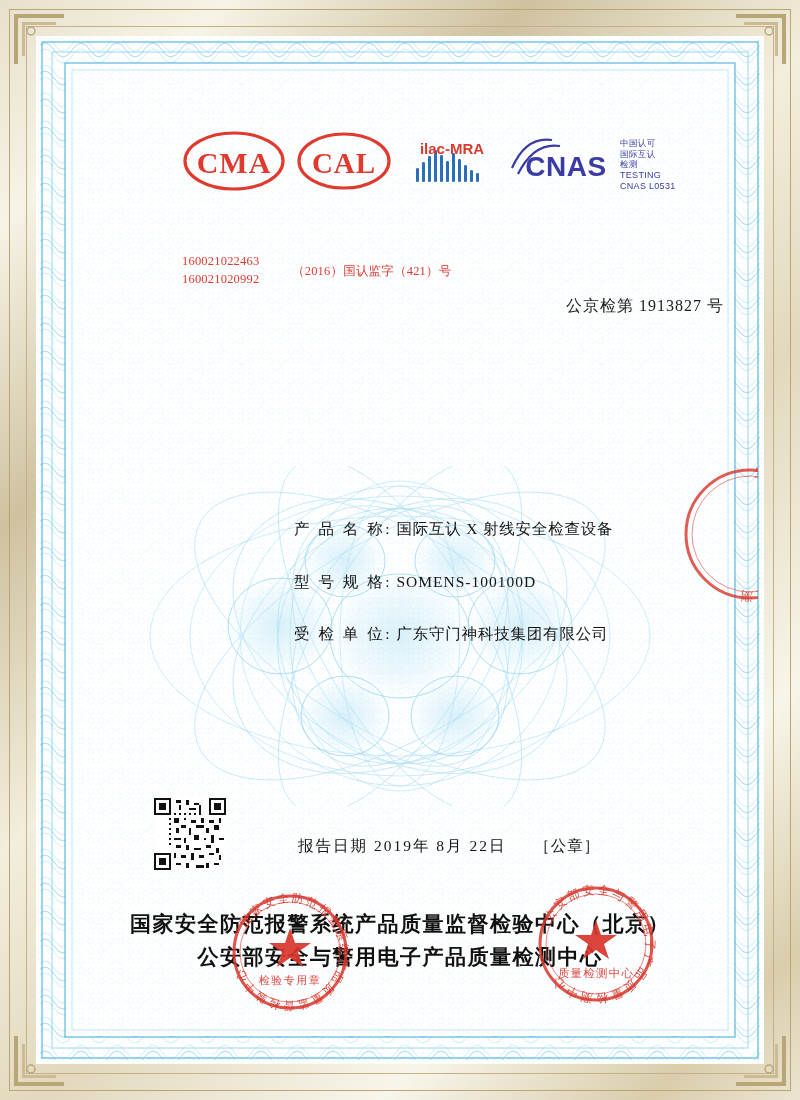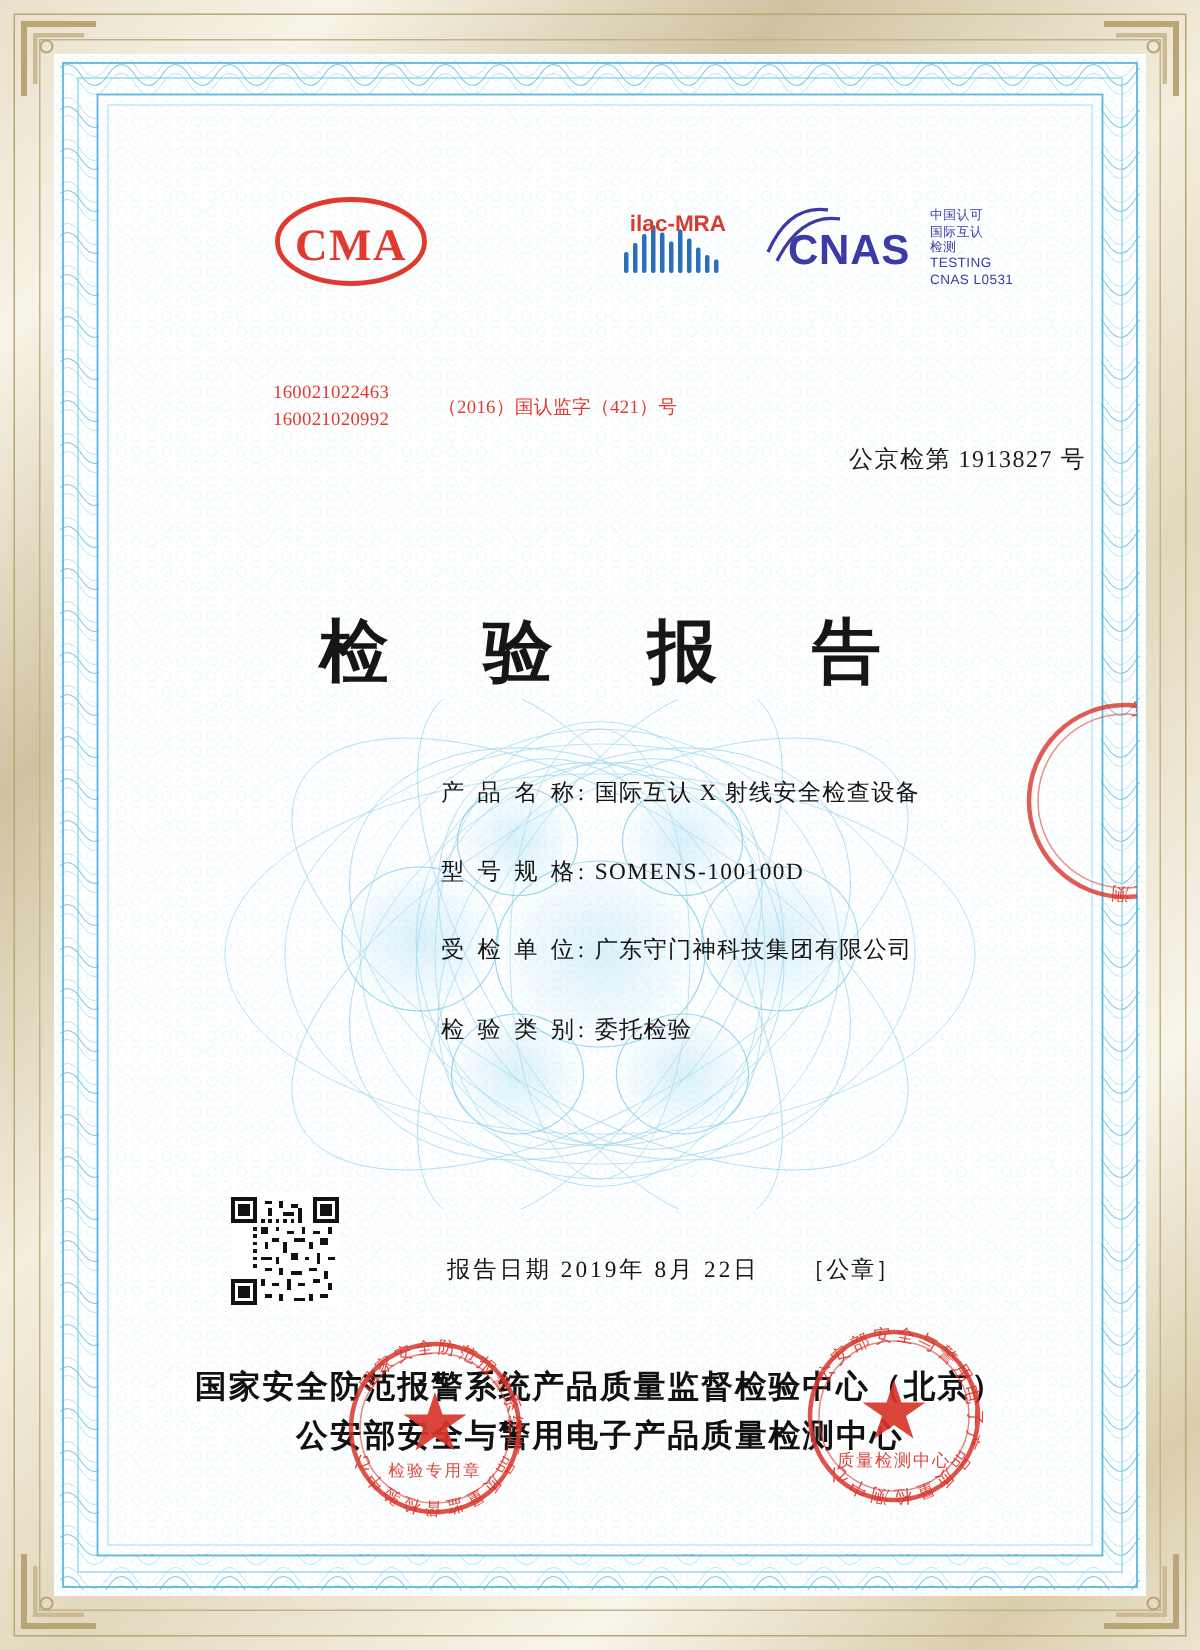--- a/index.html
+++ b/index.html
@@ -338,20 +338,26 @@
 
     <div class="logos">
 
       <div class="logo logo-cma">
         <svg width="104" height="66" viewBox="0 0 104 66">
           <ellipse cx="52" cy="33" rx="49" ry="28" fill="none" stroke="#e03a2f" stroke-width="3.2"></ellipse>
           <text x="52" y="45" text-anchor="middle" font-family="Liberation Serif, serif" font-size="30" font-weight="bold" fill="#e03a2f" letter-spacing="1">CMA</text>
         </svg>
       </div>
 
+      <div class="logo logo-cal">
+        <svg width="96" height="66" viewBox="0 0 96 66">
+          <ellipse cx="48" cy="33" rx="45" ry="27" fill="none" stroke="#e03a2f" stroke-width="3.2"></ellipse>
+          <text x="48" y="45" text-anchor="middle" font-family="Liberation Serif, serif" font-size="29" font-weight="bold" fill="#e03a2f" letter-spacing="1">CAL</text>
+        </svg>
+      </div>
 
       <div class="logo logo-ilac">
         <svg width="92" height="66" viewBox="0 0 92 66">
           <g fill="#2b6fba">
             <rect x="10" y="40" width="3" height="14" rx="1.3"></rect>
             <rect x="16" y="34" width="3" height="20" rx="1.3"></rect>
             <rect x="22" y="28" width="3" height="26" rx="1.3"></rect>
             <rect x="28" y="22" width="3" height="32" rx="1.3"></rect>
             <rect x="34" y="27" width="3" height="27" rx="1.3"></rect>
             <rect x="40" y="33" width="3" height="21" rx="1.3"></rect>
@@ -385,38 +391,33 @@
     </div>
 
     <div class="cert-numbers">
       <div>160021022463</div>
       <div>160021020992</div>
       <div class="cal-num"><span>（</span><span class="hl">2016</span><span>）国认监字（</span><span class="hl">421</span><span>）号</span></div>
     </div>
 
     <div class="report-no">公京检第 1913827 号</div>
 
-    <div class="title">检 验 报 告</div>
 
     <div class="fields">
       <div class="field">
         <span class="flabel">产 品 名 称:</span>
         <span class="fvalue">国际互认 X 射线安全检查设备</span>
       </div>
       <div class="field">
         <span class="flabel">型 号 规 格:</span>
         <span class="fvalue mono">SOMENS-100100D</span>
       </div>
       <div class="field">
         <span class="flabel">受 检 单 位:</span>
         <span class="fvalue">广东守门神科技集团有限公司</span>
-      </div>
-      <div class="field">
-        <span class="flabel">检 验 类 别:</span>
-        <span class="fvalue">委托检验</span>
       </div>
     </div>
 
     <svg class="qr" viewBox="0 0 29 29" shape-rendering="crispEdges">
       <rect width="29" height="29" fill="#ffffff"></rect>
       <g fill="#111111">
 
         <rect x="0" y="0" width="7" height="1"></rect>
           <rect x="0" y="6" width="7" height="1"></rect>
         <rect x="0" y="0" width="1" height="7"></rect>

